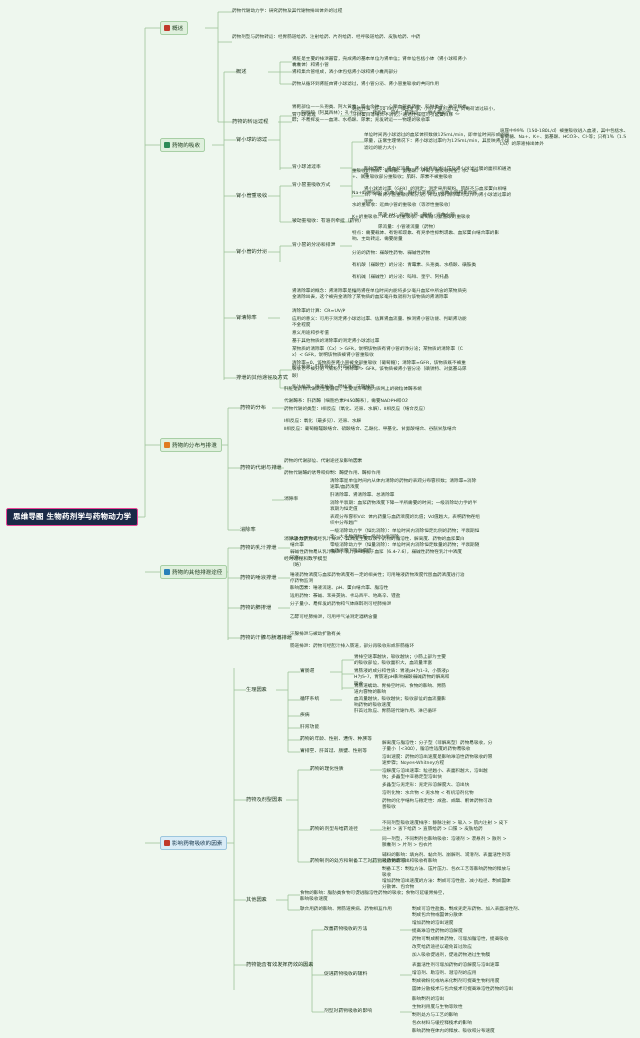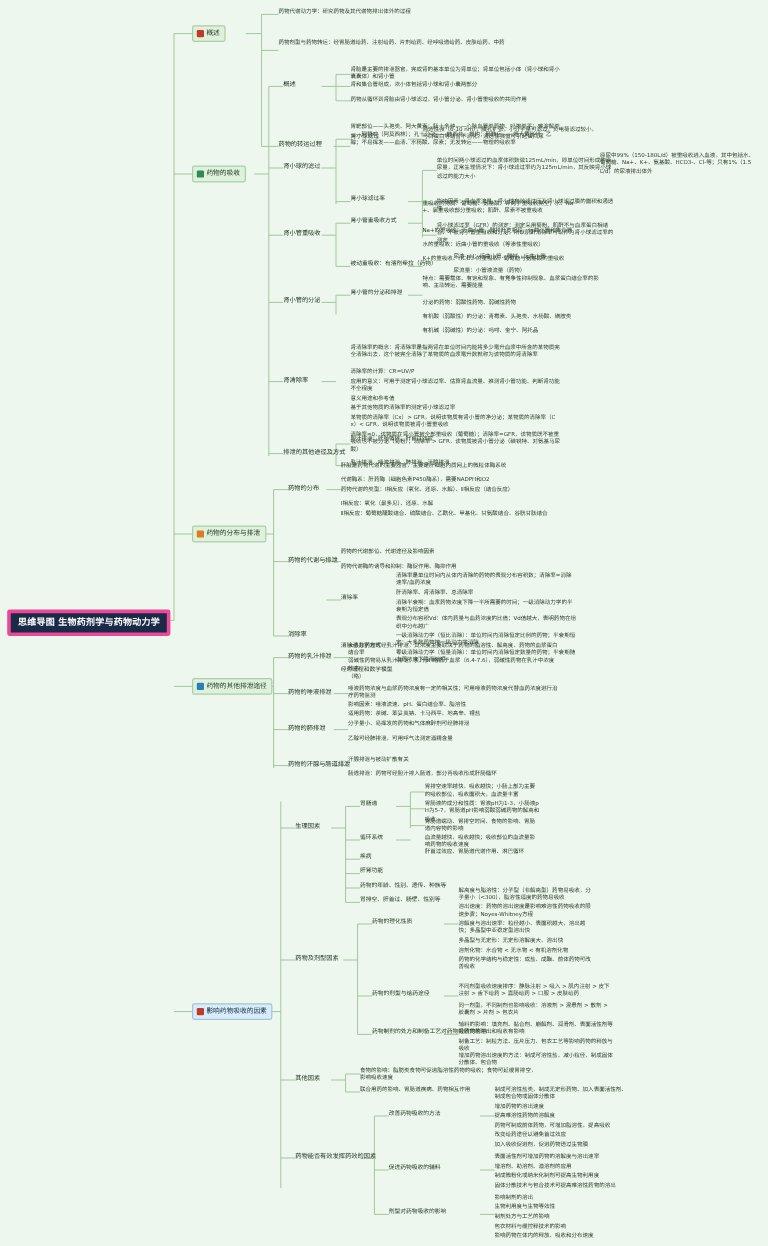--- a/index.html
+++ b/index.html
@@ -12,21 +12,21 @@
     position:relative;
   }
   #canvas{position:absolute;left:0;top:0;width:640px;height:1038px;}
   svg#wires{position:absolute;left:0;top:0;width:640px;height:1038px;pointer-events:none;}
   .node{position:absolute;box-sizing:border-box;}
 
   
   .root{
     background:#1b2a47;
     color:#ffffff;
-    border:3px solid #ec4899;
+    border:1px solid #ec4899;
     border-radius:2px;
     padding:3px 6px;
     font-size:7.5px;
     line-height:10px;
     letter-spacing:.2px;
     white-space:nowrap;
     font-weight:bold;
   }
 
   

